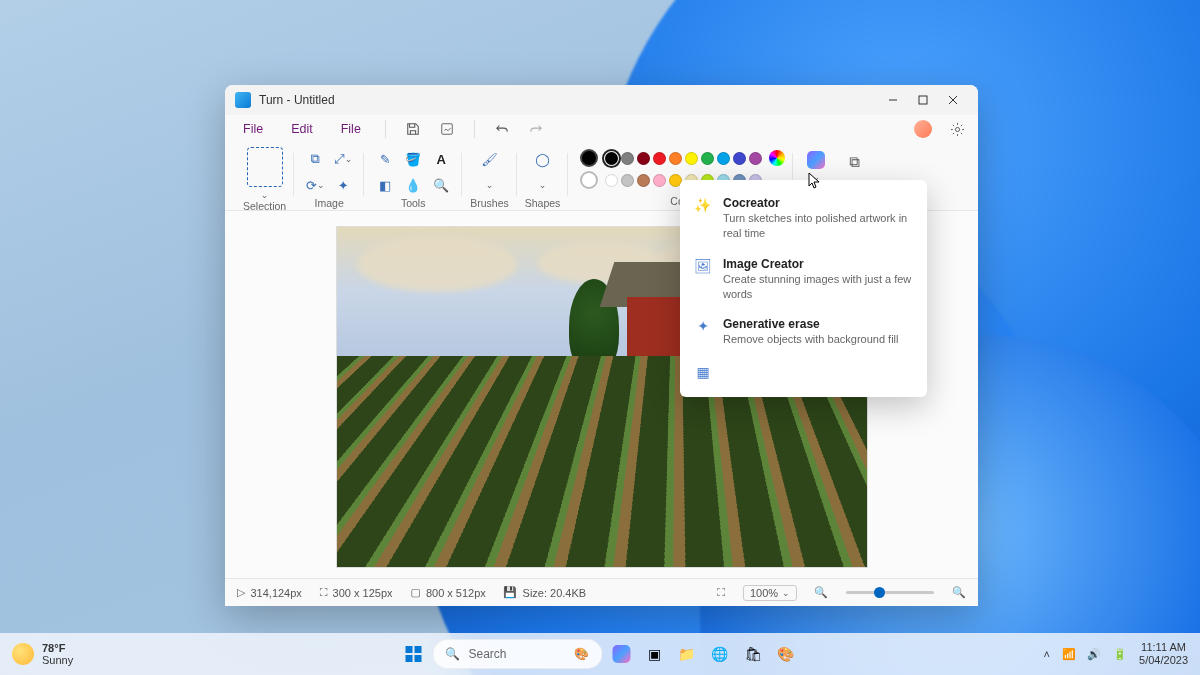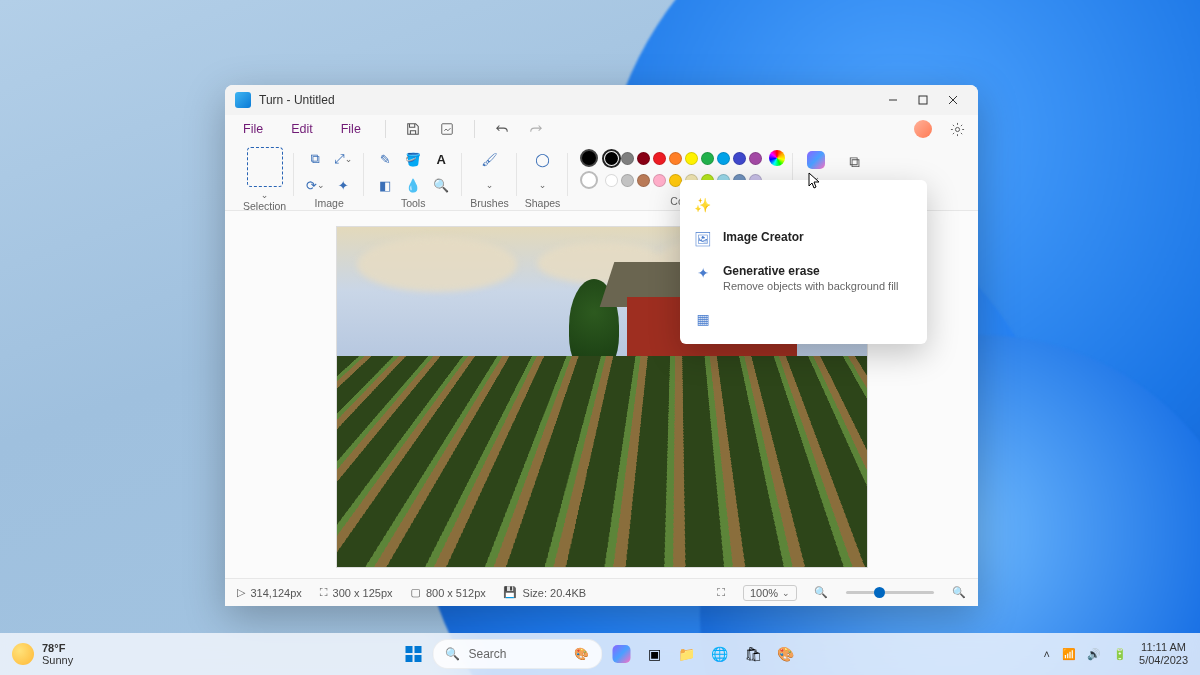--- a/index.html
+++ b/index.html
@@ -271,25 +271,30 @@
     <div class="sitem">🔍</div>
     <div class="zslider">
         <div class="zthumb"></div>
       </div>
     <div class="sitem">🔍</div>
   </div>
 
   <div class="menu">
     <div class="mrow">
       <div class="mico">✨</div>
+      <div class="mtxt">
+          <b>Cocreator</b>
+          <span>Turn sketches into polished artwork in real time</span>
+        </div>
     </div>
     <div class="mrow">
       <div class="mico">🖼</div>
       <div class="mtxt">
           <b>Image Creator</b>
+          <span>Create stunning images with just a few words</span>
         </div>
     </div>
     <div class="mrow">
       <div class="mico">✦</div>
       <div class="mtxt">
           <b>Generative erase</b>
           <span>Remove objects with background fill</span>
         </div>
     </div>
     <div class="mrow">

